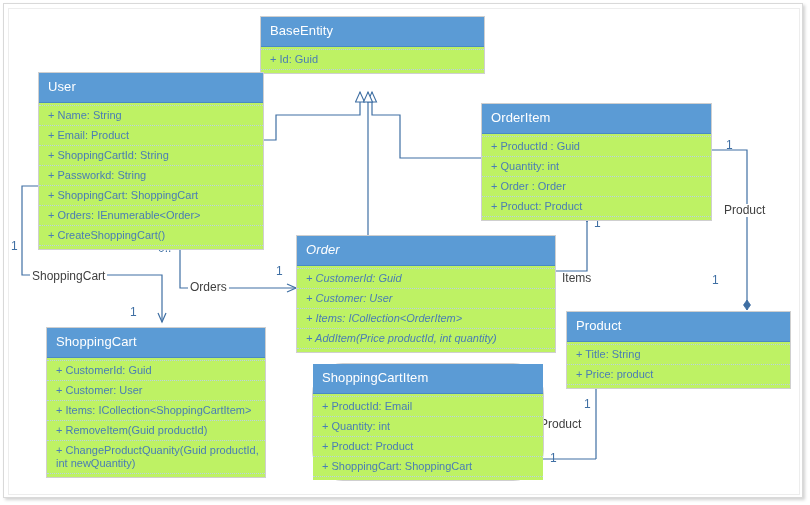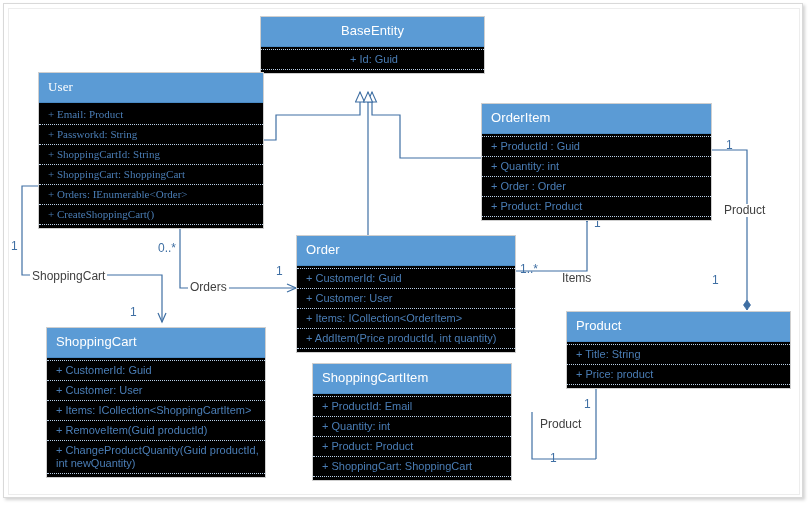--- a/index.html
+++ b/index.html
@@ -46,21 +46,21 @@
     color: #ffffff;
     font-size: 13px;
     padding: 7px 9px 8px 9px;
     line-height: 14px;
     letter-spacing: 0.1px;
     box-sizing: border-box;
     border-bottom: 1px solid #4a8ac4;
   }
   .uml-body {
     padding: 2px 0 3px 0;
-    background: #000000;
+    background: #bef264;
   }
   .uml-row {
     font-size: 11px;
     color: #4a7db5;
     padding: 3px 6px 3px 9px;
     border-bottom: 1px dotted #b9cfe6;
     line-height: 13px;
     box-sizing: border-box;
     white-space: pre-wrap;
   }
@@ -144,50 +144,51 @@
   <div class="edge-label" style="left:560px; top:272px;">Items</div>
   <div class="mult-label" style="left:594px; top:217px;">1</div>
 
   <div class="mult-label" style="left:726px; top:139px;">1</div>
   <div class="edge-label" style="left:722px; top:204px;">Product</div>
   <div class="mult-label" style="left:712px; top:274px;">1</div>
   <div class="mult-label" style="left:584px; top:398px;">1</div>
   <div class="edge-label" style="left:538px; top:418px;">Product</div>
   <div class="mult-label" style="left:550px; top:452px;">1</div>
 
-  <div class="uml-class" style="left:260px; top:16px; width:225px;text-align:center;">
+  <div class="uml-class" style="left:260px; top:16px; width:225px;">
     <div class="uml-header">BaseEntity</div>
     <div class="uml-body">
       <div class="uml-row first">+ Id: Guid</div>
     </div>
   </div>
 
-  <div class="uml-class" style="left:38px; top:72px; width:226px;font-family:Liberation Serif, serif;">
+  <div class="uml-class" style="left:38px; top:72px; width:226px;">
     <div class="uml-header">User</div>
     <div class="uml-body">
+      <div class="uml-row first">+ Name: String</div>
       <div class="uml-row">+ Email: Product</div>
+      <div class="uml-row">+ ShoppingCartId: String</div>
       <div class="uml-row">+ Passworkd: String</div>
-      <div class="uml-row">+ ShoppingCartId: String</div>
       <div class="uml-row">+ ShoppingCart: ShoppingCart</div>
       <div class="uml-row">+ Orders: IEnumerable&lt;Order&gt;</div>
       <div class="uml-row">+ CreateShoppingCart()</div>
     </div>
   </div>
 
   <div class="uml-class" style="left:481px; top:103px; width:231px;">
     <div class="uml-header">OrderItem</div>
     <div class="uml-body">
       <div class="uml-row first">+ ProductId : Guid</div>
       <div class="uml-row">+ Quantity: int</div>
       <div class="uml-row">+ Order : Order</div>
       <div class="uml-row">+ Product: Product</div>
     </div>
   </div>
 
-  <div class="uml-class" style="left:296px; top:235px; width:220px;">
+  <div class="uml-class" style="left:296px; top:235px; width:260px;font-style:italic;">
     <div class="uml-header">Order</div>
     <div class="uml-body">
       <div class="uml-row first">+ CustomerId: Guid</div>
       <div class="uml-row">+ Customer: User</div>
       <div class="uml-row">+ Items: ICollection&lt;OrderItem&gt;</div>
       <div class="uml-row">+ AddItem(Price productId, int quantity)</div>
     </div>
   </div>
 
   <div class="uml-class" style="left:46px; top:327px; width:220px;">
@@ -195,21 +196,21 @@
     <div class="uml-body">
       <div class="uml-row first">+ CustomerId: Guid</div>
       <div class="uml-row">+ Customer: User</div>
       <div class="uml-row">+ Items: ICollection&lt;ShoppingCartItem&gt;</div>
       <div class="uml-row">+ RemoveItem(Guid productId)</div>
       <div class="uml-row">+ ChangeProductQuanity(Guid productId,
 int newQuantity)</div>
     </div>
   </div>
 
-  <div class="uml-class" style="left:312px; top:363px; width:200px;">
+  <div class="uml-class" style="left:312px; top:363px; width:232px;border-radius:31px;">
     <div class="uml-header">ShoppingCartItem</div>
     <div class="uml-body">
       <div class="uml-row first">+ ProductId: Email</div>
       <div class="uml-row">+ Quantity: int</div>
       <div class="uml-row">+ Product: Product</div>
       <div class="uml-row">+ ShoppingCart: ShoppingCart</div>
     </div>
   </div>
 
   <div class="uml-class" style="left:566px; top:311px; width:225px;">

